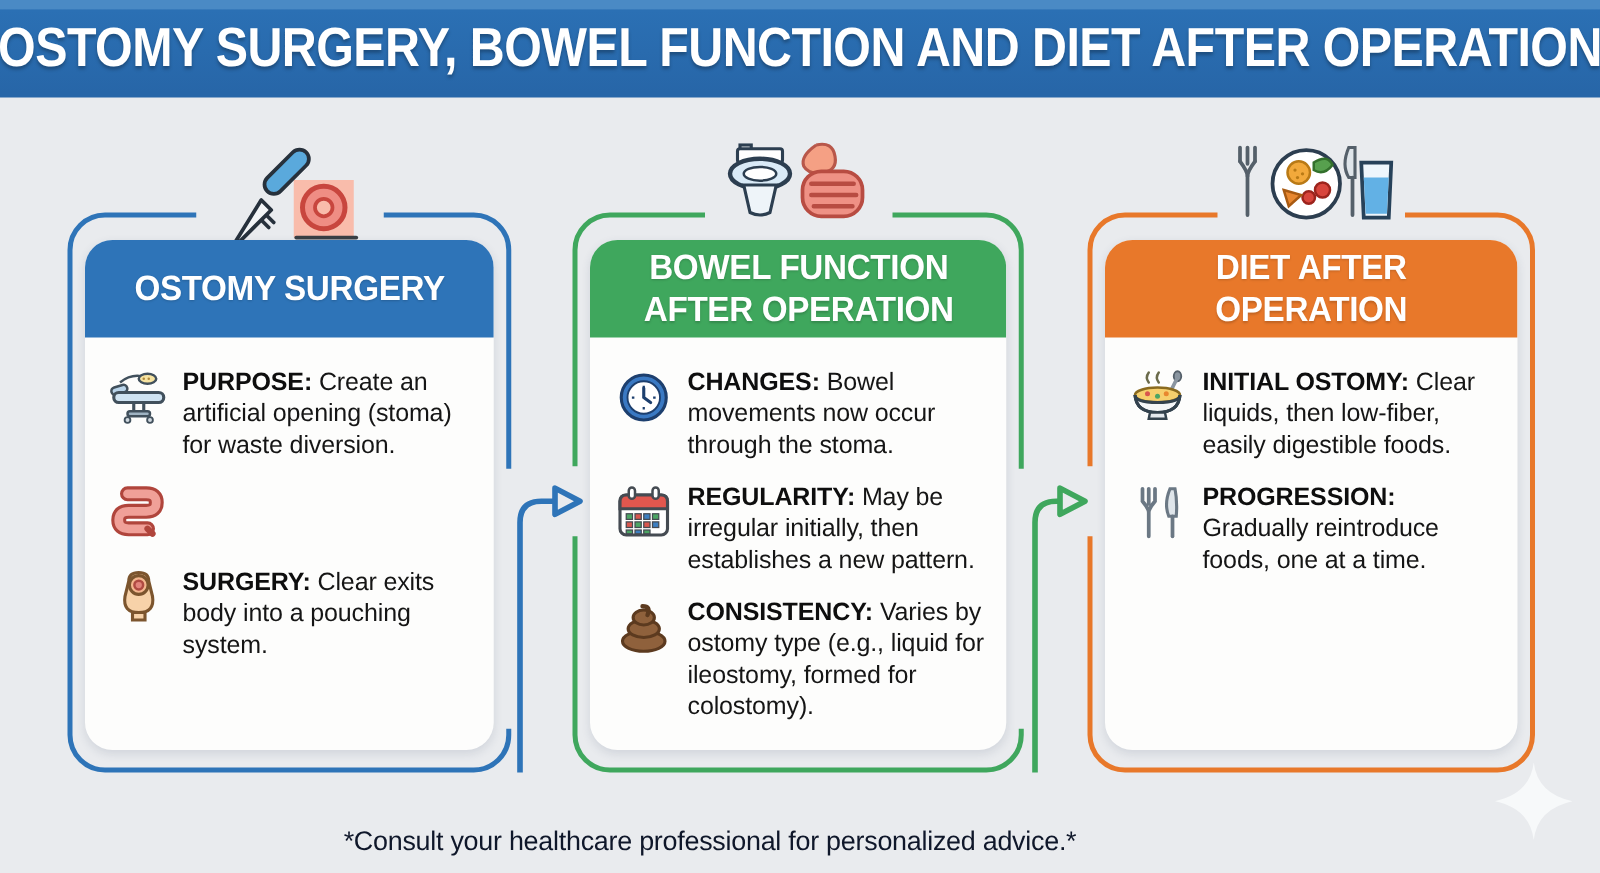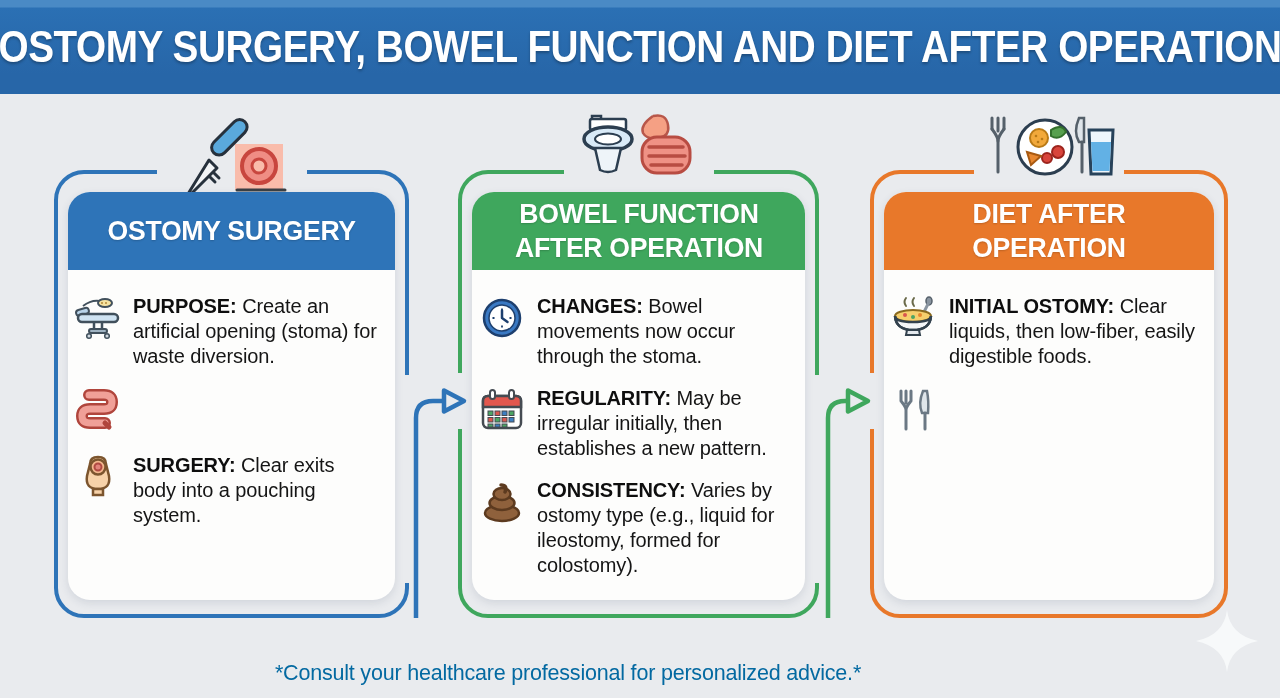--- a/index.html
+++ b/index.html
@@ -6,21 +6,21 @@
   html,body { width:1280px; height:698px; }
   body {
     position:relative;
     background:#e9ebee;
     font-family:"Liberation Sans", sans-serif;
     overflow:hidden;
   }
 
   
   .banner {
-    position:absolute; left:0; top:0; width:1280px; height:94px;
+    position:absolute; left:0; top:0; width:1280px; height:78px;
     background:linear-gradient(180deg,#4a8ac5 0px,#4a8ac5 7px,#2b70b4 8px,#2766a8 74px);
     display:flex; align-items:center; justify-content:center;
   }
   .banner-title {
     color:#ffffff; font-weight:bold; font-size:44px; letter-spacing:-0.5px;
     white-space:nowrap; transform:scaleX(0.88); transform-origin:center;
     text-shadow:0 2px 3px rgba(0,0,0,0.28);
   }
 
   
@@ -45,40 +45,40 @@
   }
   .card-header {
     height:78px; background:var(--ac);
     display:flex; align-items:center; justify-content:center; text-align:center;
   }
   .card-header span {
     color:#fff; font-size:28px; font-weight:bold; line-height:1.22;
     letter-spacing:-0.3px; max-width:262px; transform:scaleX(0.95);
     text-shadow:0 1px 2px rgba(0,0,0,0.18);
   }
-  .card-body { padding:24px 14px 0 7px; }
+  .card-body { padding:24px 14px 0 20px; }
   .item { display:flex; gap:12px; margin-bottom:17px; }
   .item-icon { flex:0 0 46px; padding-top:2px; }
   .item-text { font-size:20px; line-height:25px; color:#151515; letter-spacing:-0.1px; }
   .item-text strong { font-weight:bold; color:#0e0e0e; }
 
   .top-icon { position:absolute; left:50%; transform:translateX(-50%); }
   #card-0 .top-icon { top:-56px; }
   #card-1 .top-icon { top:-57px; }
   #card-2 .top-icon { top:-56px; }
 
   
   .arrow { position:absolute; top:388px; }
   #arrow-0 { left:398px; }
   #arrow-1 { left:810px; }
 
   
   .footer {
     position:absolute; left:0; bottom:12px; width:1136px;
-    text-align:center; font-size:21.5px; color:#0369a1; letter-spacing:-0.2px;
+    text-align:center; font-size:21.5px; color:#0f172a; letter-spacing:-0.2px;
   }
 
   .sparkle { position:absolute; left:1196px; top:610px; }
 </style>
 </head>
 <body>
 
 <div class="banner">
   <div class="banner-title">OSTOMY SURGERY, BOWEL FUNCTION AND DIET AFTER OPERATION</div>
 </div>
@@ -289,20 +289,23 @@
         </div>
       </div>
       <div class="item">
         <div class="item-icon">
           <svg width="46" height="44" viewBox="0 0 46 44">
             <path d="M10 3 v10 M15 3 v12 M20 3 v10 M10 13 q5 6 5 9 v19 M20 13 q-5 6 -5 9" stroke="#6b7884" stroke-width="3" fill="none" stroke-linecap="round"></path>
             <path d="M32 3 q-5 12 -1 22 l6 0 q1 -12 -1 -22 z" fill="#dfe5ea" stroke="#6b7884" stroke-width="2.5"></path>
             <path d="M34 25 v16" stroke="#6b7884" stroke-width="3" stroke-linecap="round"></path>
           </svg>
         </div>
+        <div class="item-text">
+          <strong>PROGRESSION:</strong><span> Gradually reintroduce foods, one at a time.</span>
+        </div>
       </div>
     </div>
   </div>
 </div>
 
 <svg class="arrow" id="arrow-0" width="74" height="234" viewBox="0 0 74 234">
   <path d="M18 230 L18 30 Q18 13 35 13 L46 13" fill="none" stroke="#2e74b8" stroke-width="4.5"></path>
   <path d="M46 2.5 L66 13 L46 23.5 Z" fill="none" stroke="#2e74b8" stroke-width="4.5" stroke-linejoin="round"></path>
 </svg>
 <svg class="arrow" id="arrow-1" width="64" height="234" viewBox="0 0 64 234">

